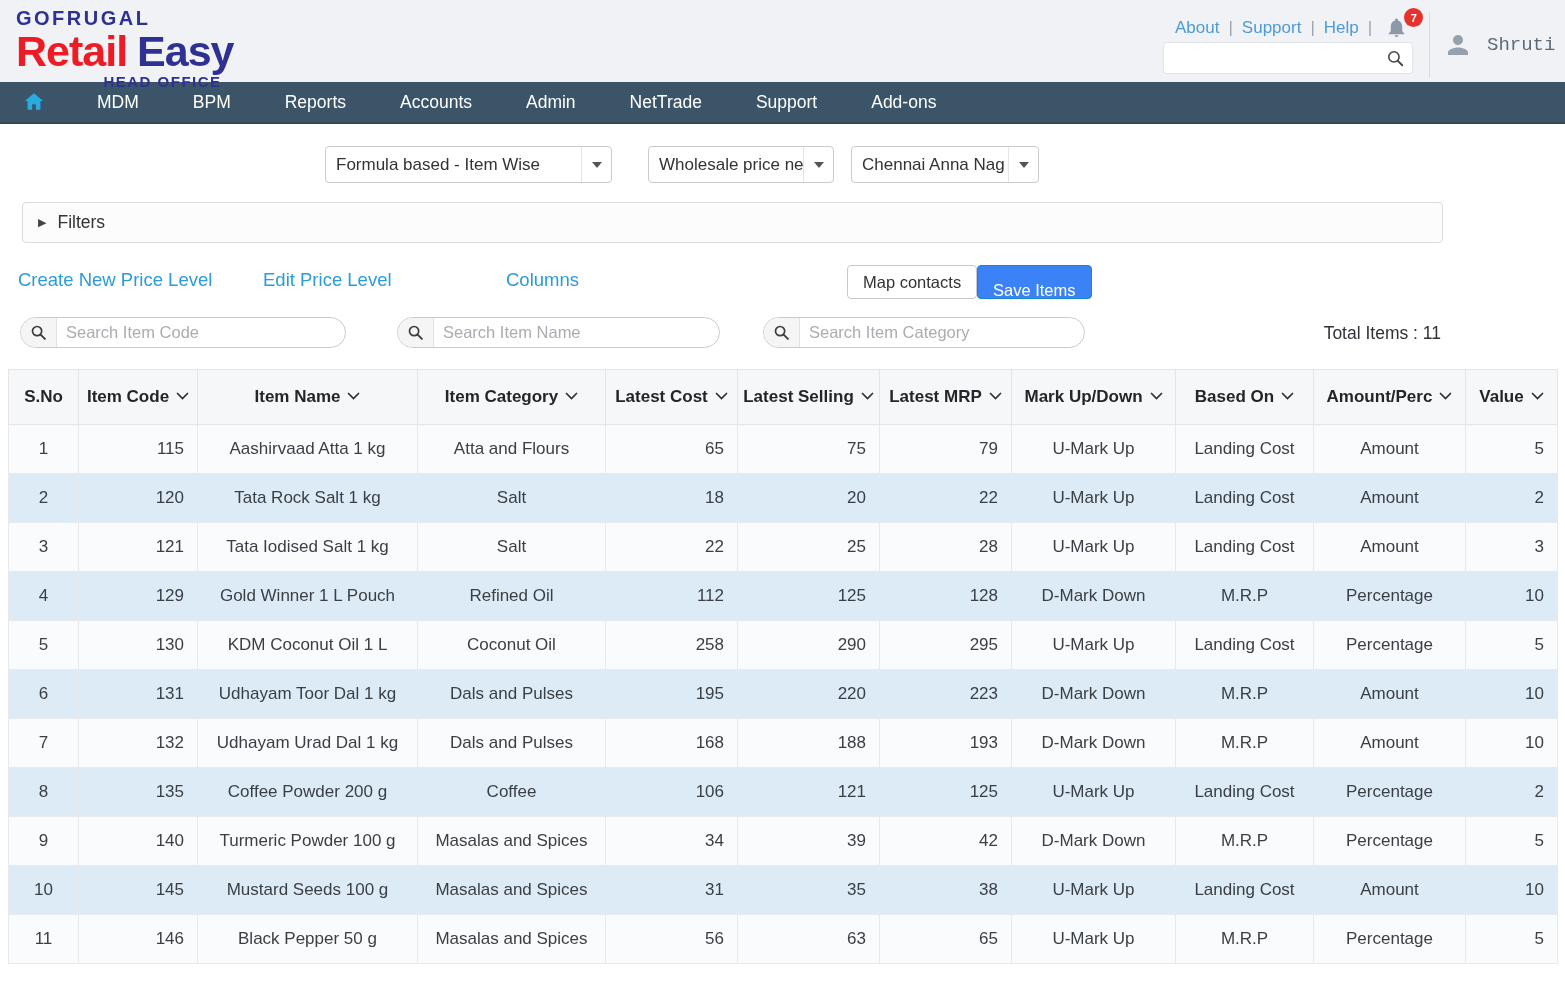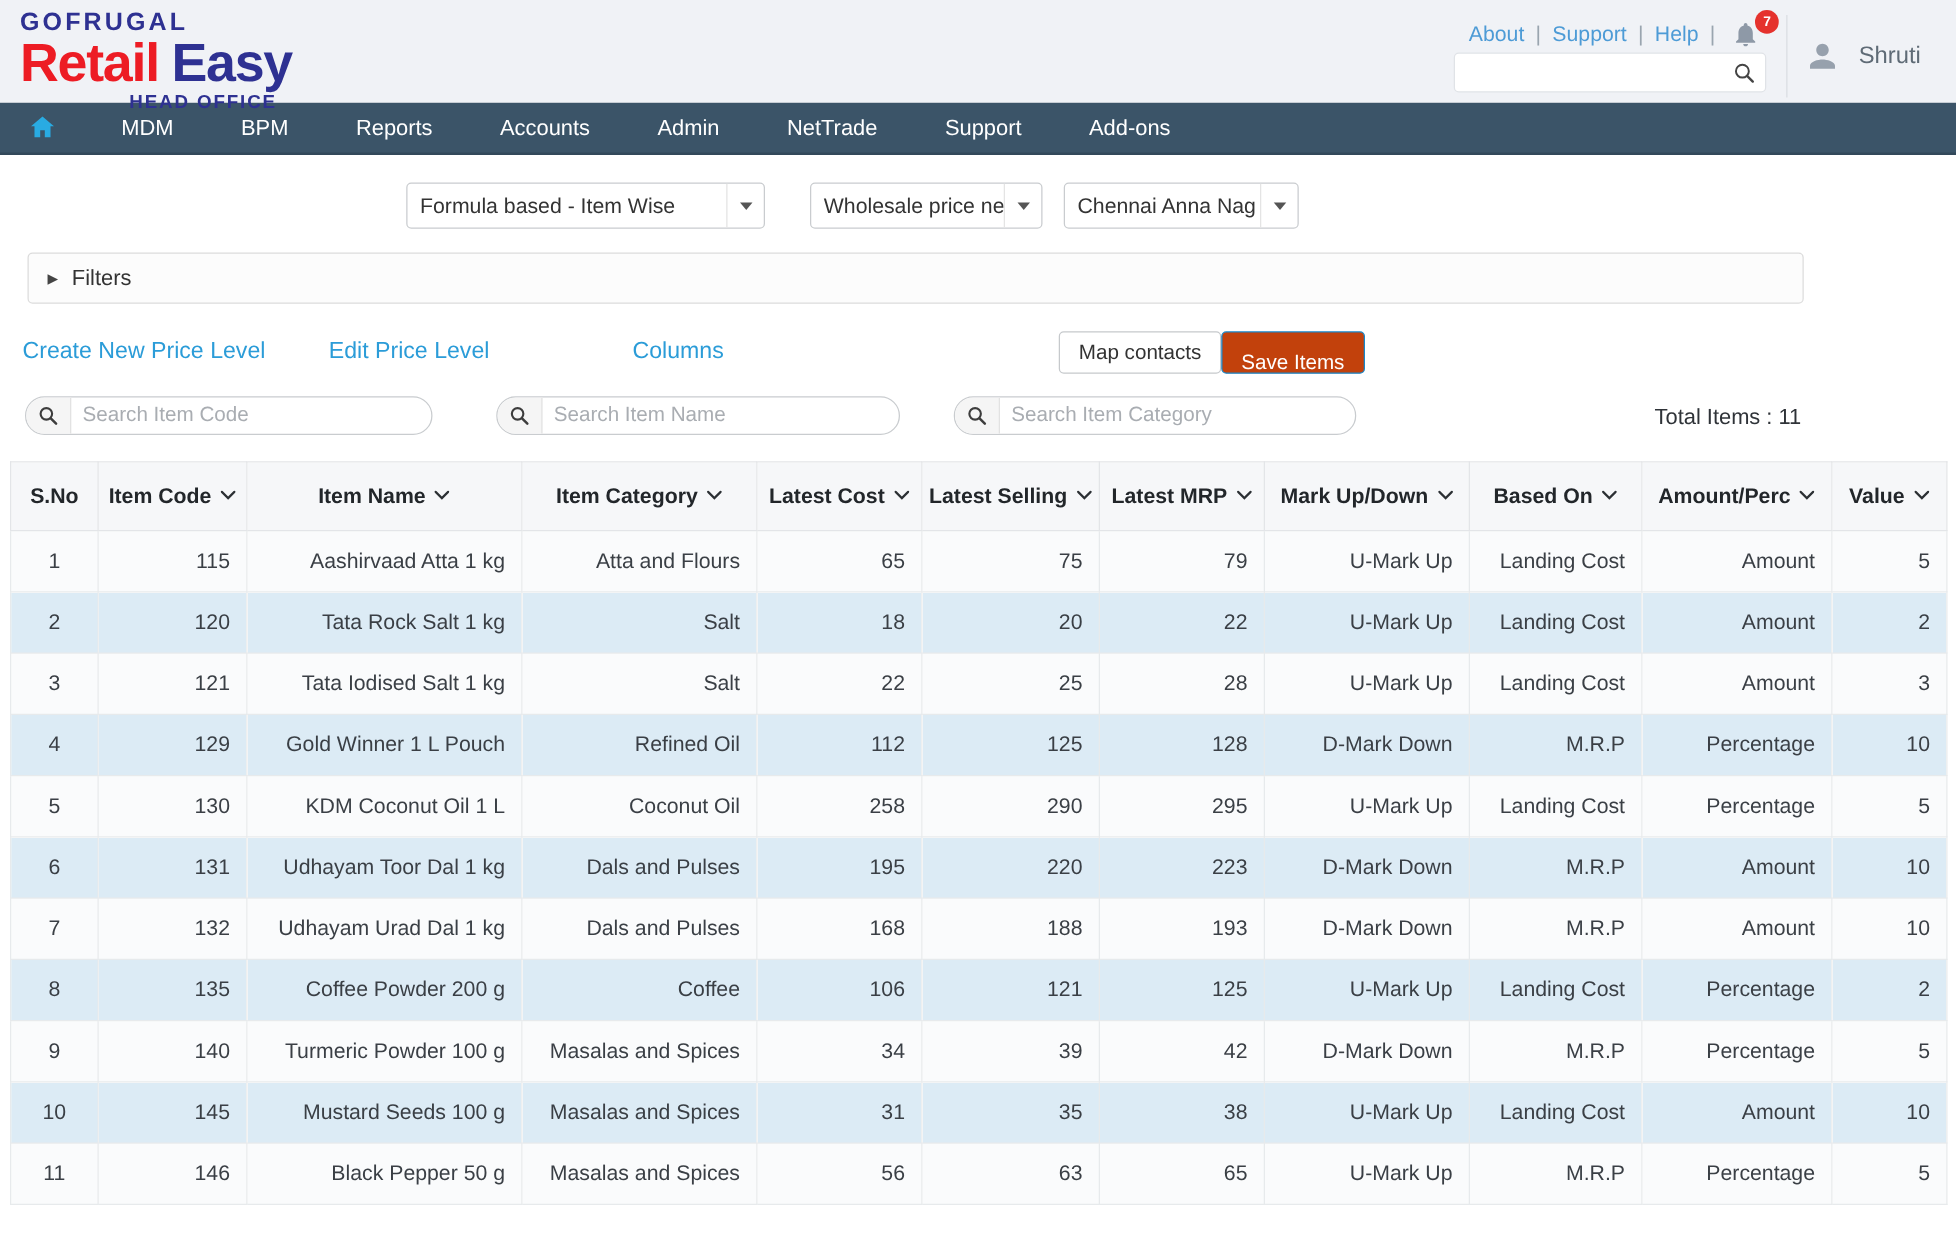--- a/index.html
+++ b/index.html
@@ -24,21 +24,21 @@
   .header-links a { color:#4d9bd6; text-decoration:none; cursor:pointer; }
   .bell-wrap { position:relative; margin-left:4px; width:26px; height:24px; }
   .badge { position:absolute; top:-8px; right:-12px; min-width:19px; height:19px; border-radius:10px;
            background:#e5322d; color:#fff; font-size:11px; font-weight:700;
            display:flex; align-items:center; justify-content:center; padding:0 4px; }
   .hdr-search { position:absolute; top:42px; left:28px; width:250px; height:32px; background:#fff;
                 border:1px solid #e0e3e7; border-radius:4px; display:flex; align-items:center; }
   .hdr-search input { flex:1; border:none; outline:none; font-size:15px; padding:0 8px; background:transparent; color:#333; }
   .hdr-search .mag { width:34px; display:flex; align-items:center; justify-content:center; cursor:pointer; }
   .v-divider { position:absolute; top:12px; left:294px; width:1px; height:66px; background:#d9dde2; }
-  .user-area { position:absolute; top:30px; left:308px; display:flex; align-items:center; gap:14px; }
+  .user-area { position:absolute; top:30px; left:308px; display:flex; align-items:center; gap:14px;font-family:Liberation Mono, monospace; }
   .user-name { font-size:19px; color:#5f6b76; }
 
   
   .nav-bar { height:42px; background:#3b5468; border-bottom:2px solid #32485a; display:flex; align-items:stretch; }
   .nav-home { display:flex; align-items:center; padding:0 24px 0 22px; cursor:pointer; }
   .nav-item { display:flex; align-items:center; padding:0 27px; color:#fff; font-size:17.5px; cursor:pointer; }
 
   
   .toolbar { position:relative; height:38px; margin-top:22px; }
   .page-title { position:absolute; left:37px; top:-6px; font-size:31px; font-weight:500; color:#3c4247; }
@@ -65,21 +65,21 @@
   .filters-label { font-size:17.5px; color:#333; }
 
   
   .actions-row { position:relative; height:36px; margin-top:22px; }
   .link { position:absolute; top:4px; font-size:18.5px; color:#2b9cd8; cursor:pointer; text-decoration:none; }
   #lnk-create { left:18px; }
   #lnk-edit { left:263px; }
   #lnk-columns { left:506px; }
   .btn-map { position:absolute; left:847px; top:0; height:34px; padding:0 15px; background:#fff; border:1px solid #c6c9cc;
              border-radius:4px; font-size:16.5px; color:#333; cursor:pointer; }
-  .btn-save { position:absolute; left:977px; top:0; height:34px; padding:15px 15px; background:#c2410c; border:1px solid #1787c9;
+  .btn-save { position:absolute; left:977px; top:0; height:34px; padding:15px 15px; background:#3b82f6; border:1px solid #1787c9;
               border-radius:4px; font-size:16.5px; color:#fff; cursor:pointer; }
 
   
   .search-row { position:relative; height:32px; margin-top:16px; }
   .search-pill { position:absolute; top:0; height:31px; background:#fff; border:1px solid #c9cccf; border-radius:16px;
                  display:flex; align-items:stretch; overflow:hidden; }
   #sp-code { left:20px; width:326px; }
   #sp-name { left:397px; width:323px; }
   #sp-cat  { left:763px; width:322px; }
   .sp-icon { width:36px; background:#f5f5f5; border-right:1px solid #e2e2e2; display:flex; align-items:center; justify-content:center; }
@@ -89,21 +89,21 @@
 
   
   table.grid { margin:20px 0 0 8px; width:1549px; border-collapse:collapse; table-layout:fixed; }
   .grid th { height:55px; background:#f6f7f9; font-size:17px; font-weight:700; color:#22262a;
              border:1px solid #e3e5e8; text-align:center; padding:0 2px; white-space:nowrap; overflow:hidden; cursor:pointer; }
   .grid td { height:49px; font-size:17px; color:#3a3f45; border-right:1px solid #e7eaec; border-bottom:1px solid #e7eaec;
              padding:0 13px; white-space:nowrap; overflow:hidden; }
   .grid td:first-child { border-left:1px solid #e7eaec; }
   .grid tr.odd td { background:#fafbfc; }
   .grid tr.even td { background:#dcebf5; }
-  .al { text-align:right; } .ar { text-align:right; } .ac { text-align:center; }
+  .al { text-align:center; } .ar { text-align:right; } .ac { text-align:center; }
   .sort-caret { display:inline-block; margin-left:7px; vertical-align:1px; }
 </style>
 </head>
 <body>
 
 <div class="top-header">
   <div class="logo">
     <div class="logo-top">GOFRUGAL</div>
     <div class="logo-main"><span class="red">Retail</span><span class="navy">Easy</span></div>
     <div class="logo-sub">HEAD OFFICE</div>

